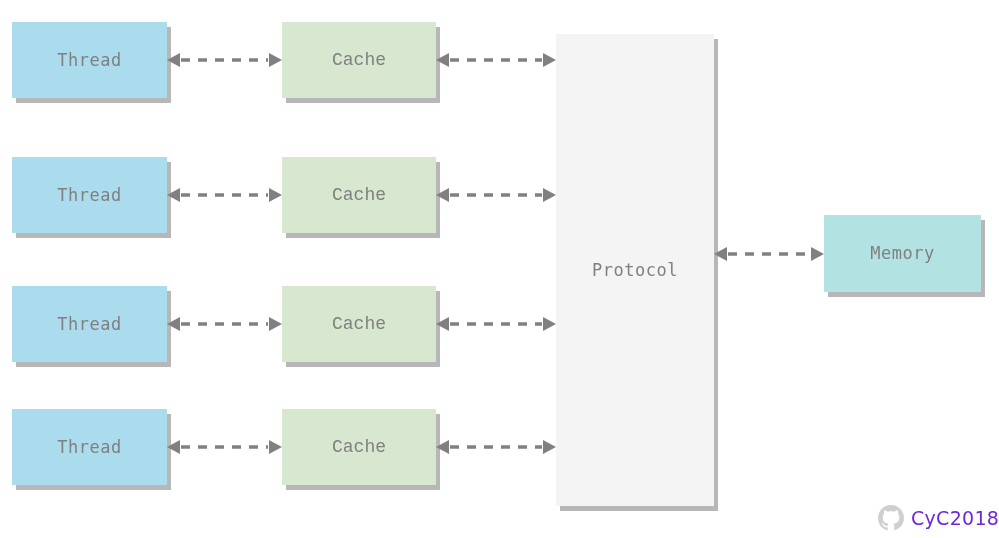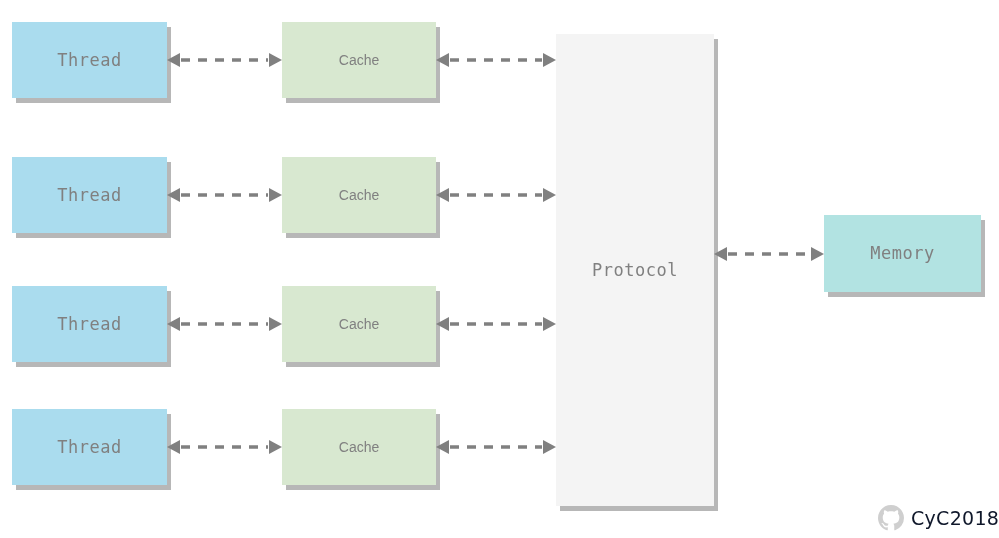--- a/index.html
+++ b/index.html
@@ -39,22 +39,22 @@
     line-height: 1;
     user-select: none;
   }
 
   .node.thread {
     background: #aadcee;
     font-family: "DejaVu Sans Mono", monospace;
   }
   .node.cache {
     background: #d8e8d0;
-    font-family: Liberation Sans, sans-serif;
-    font-size: 14px;
+    font-family: Liberation Mono, monospace;
+    font-size: 18px;
     letter-spacing: 0;
   }
   .node.protocol {
     background: #f4f4f4;
     font-family: "DejaVu Sans Mono", monospace;
   }
   .node.memory {
     background: #b2e3e2;
     font-family: "DejaVu Sans Mono", monospace;
   }
@@ -64,21 +64,21 @@
     position: absolute;
     pointer-events: none;
   }
 
   
   #watermark {
     position: absolute;
     display: flex;
     align-items: center;
     gap: 7px;
-    color: #0f172a;
+    color: #6d28d9;
     font-family: "DejaVu Sans", sans-serif;
     font-size: 19px;
     letter-spacing: 0.3px;
     user-select: none;
   }
   #watermark .octocat {
     display: block;
     width: 26px;
     height: 26px;
   }

